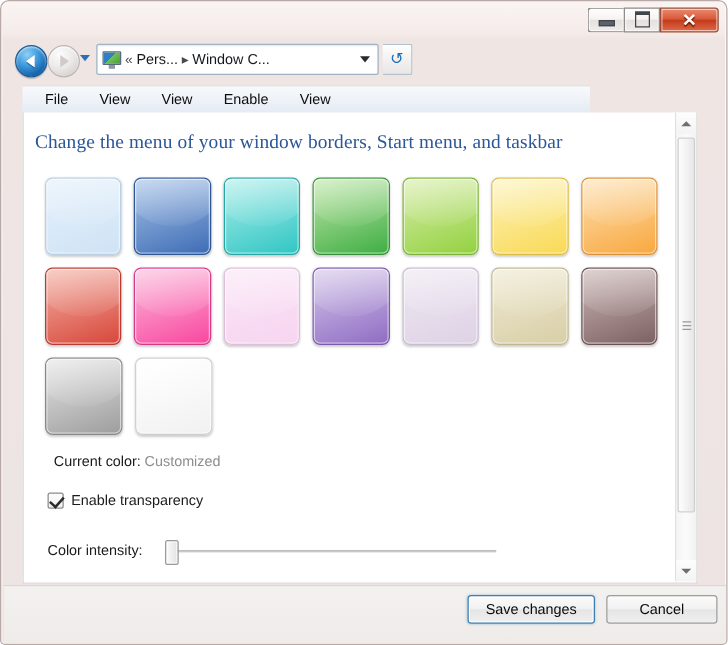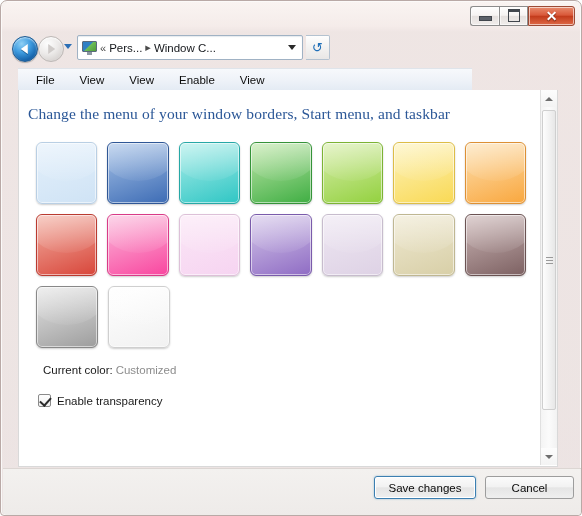--- a/index.html
+++ b/index.html
@@ -646,20 +646,27 @@
       <span id="transparency-check">
         <span class="tick" style="display: block;"></span>
       </span>
       <span id="transparency-label">Enable transparency</span>
     </div>
 
     <div id="current-color-row">
       <span id="current-color-label">Current color:</span><span id="current-color-value">Customized</span>
     </div>
 
+    <div id="slider-row">
+      <span id="slider-label">Color intensity:</span>
+      <span id="slider-track-wrap">
+        <span id="slider-track"></span>
+        <span id="slider-thumb" style="left: 0px;"></span>
+      </span>
+    </div>
 
     <div id="scrollbar">
       <div class="sb-btn up">
         <span class="sb-arrow-up"></span>
       </div>
       <div id="sb-thumb">
         <span id="sb-grip">
           <i></i>
             <i></i>
             <i></i>

